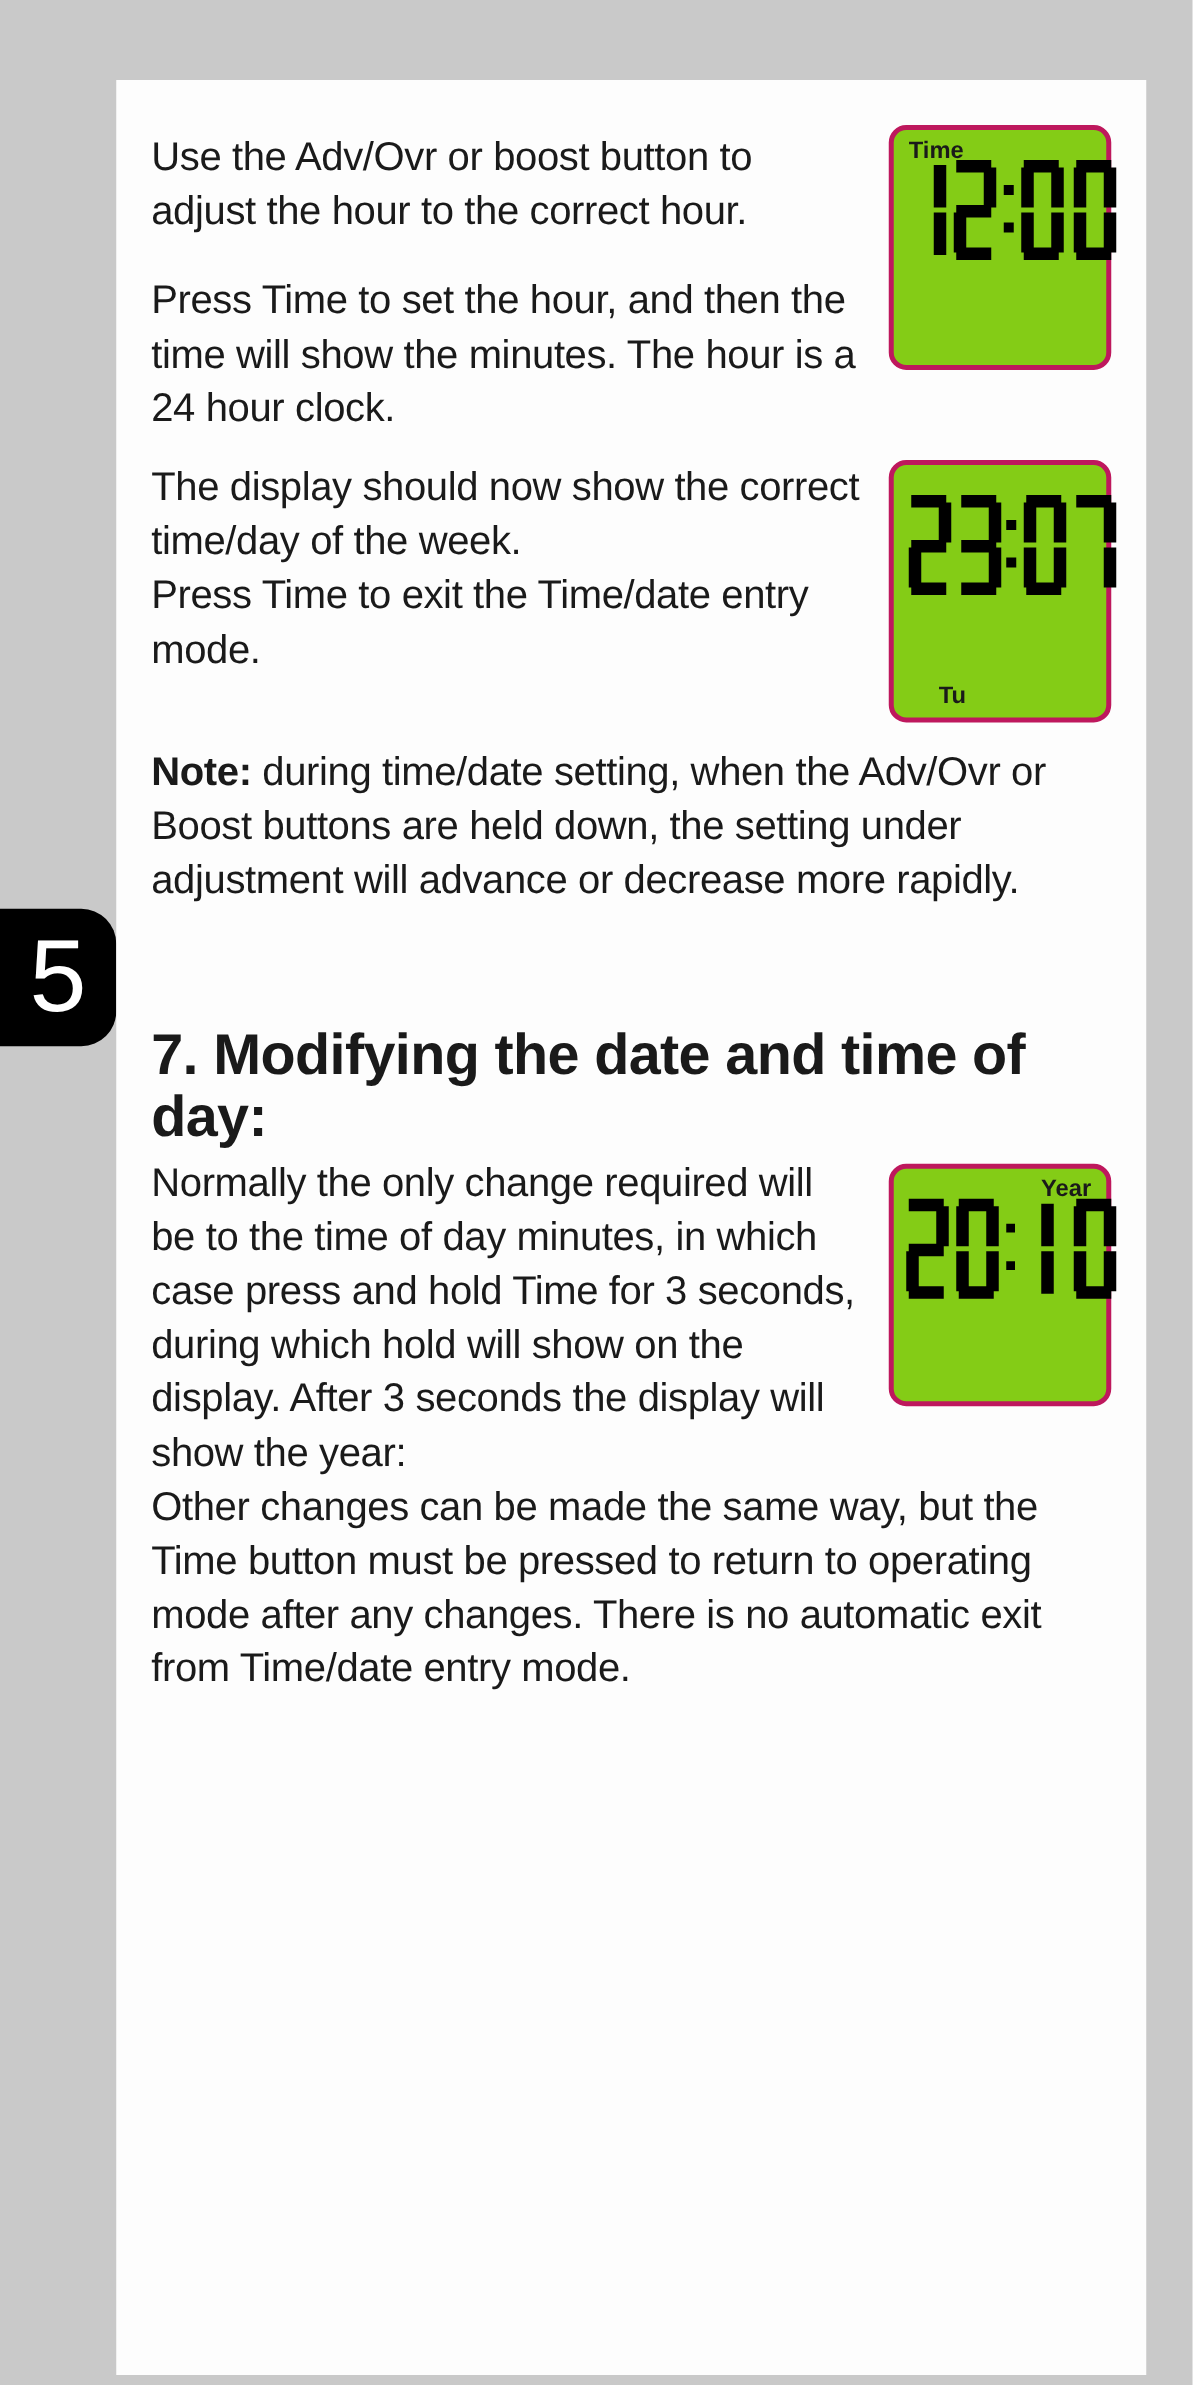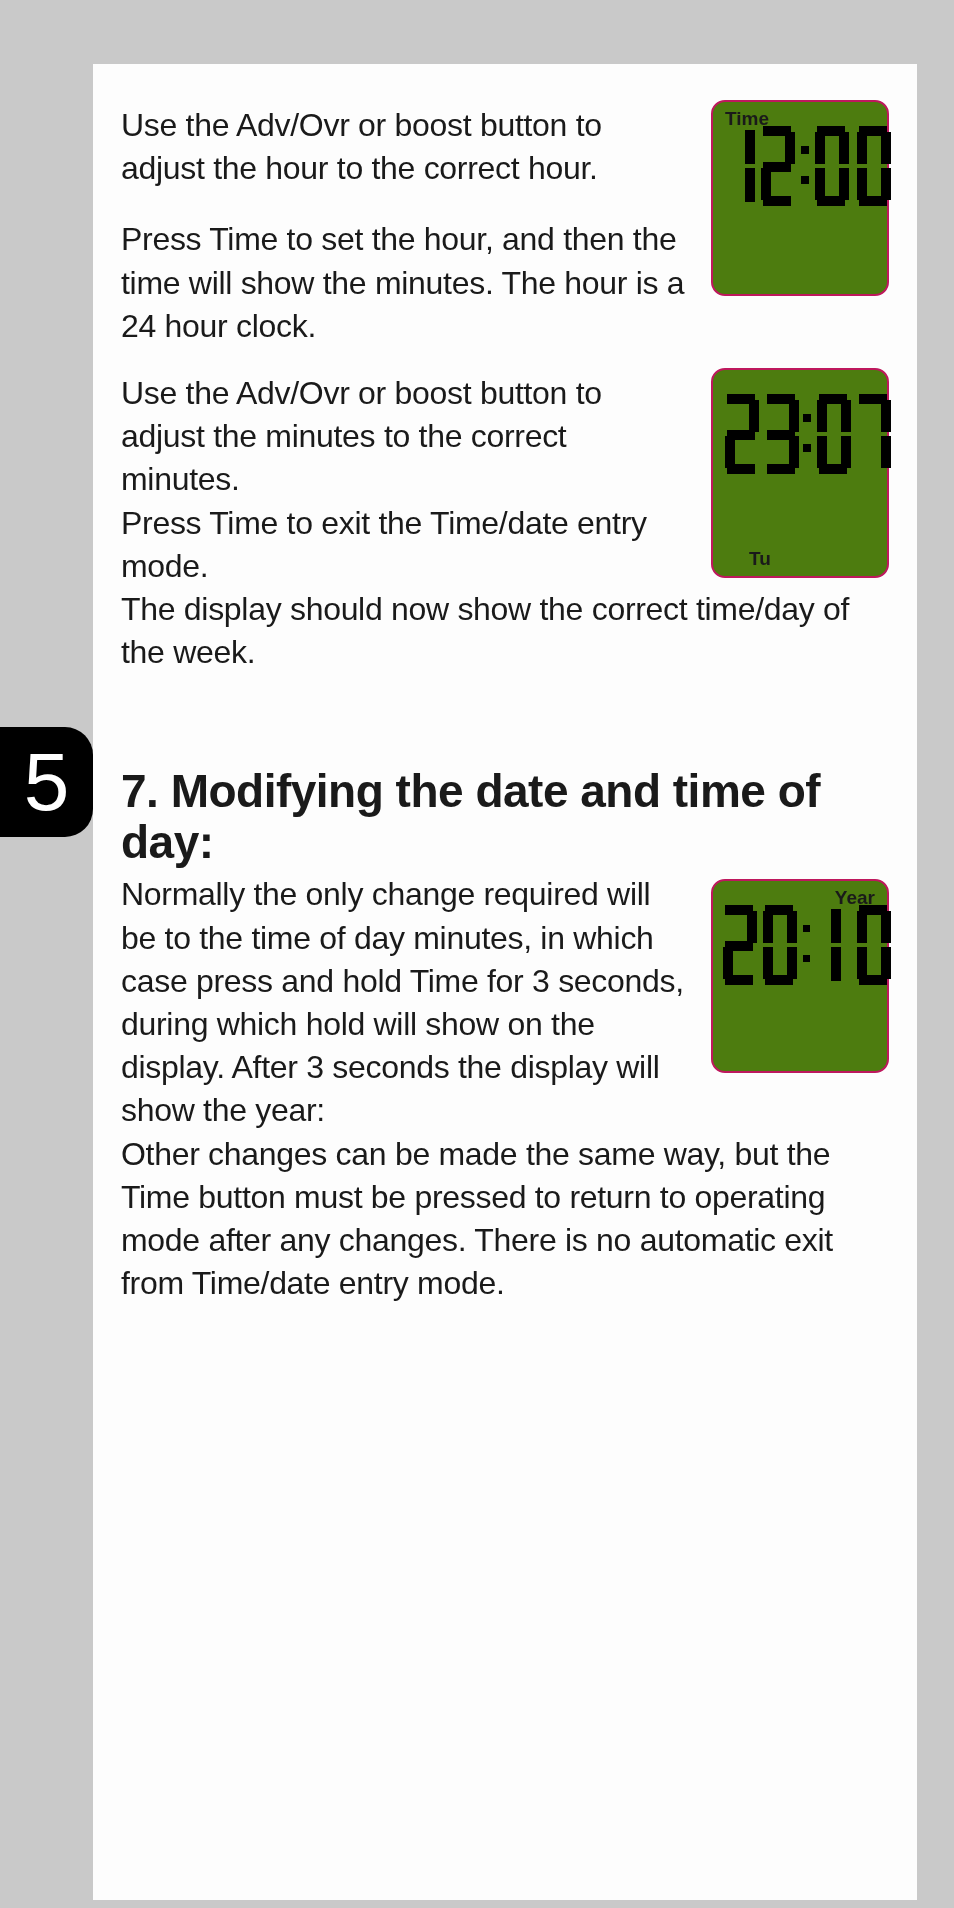--- a/index.html
+++ b/index.html
@@ -33,25 +33,25 @@
     align-items: center;
     justify-content: center;
     border-top-right-radius: 28px;
     border-bottom-right-radius: 28px;
     line-height: 1;
   }
   .lcd {
     float: right;
     width: 178px;
     height: 196px;
-    border: 2px solid #be185d;
+    border: 4px solid #be185d;
     border-radius: 14px;
     margin-left: 18px;
     position: relative;
-    background: #4d7c0f;
+    background: #84cc16;
     font-family: "Courier New", monospace;
   }
   .lcd .label-tl {
     position: absolute;
     top: 6px; left: 12px;
     font-size: 19px;
     font-weight: 700;
     font-family: Arial, sans-serif;
   }
   .lcd .label-tr {
@@ -165,26 +165,28 @@
           <rect x="100" y="72" width="28" height="10"></rect>
 
         <rect x="140" y="2" width="28" height="10"></rect>
           <rect x="162" y="8" width="10" height="32"></rect>
           <rect x="162" y="44" width="10" height="32"></rect>
       </g>
     </svg>
     <span class="label-bot">Tu</span>
   </div>
 
-  <p class="para" style="margin-top:4px;">Use the Adv/Ovr or boost button to adjust the minutes to the correct minutes.</p>
+  <p class="para" style="margin-top:0;">The display should now show the correct time/day of the week.</p>
   <p class="para" style="margin-top:0;">Press Time to exit the Time/date entry mode.</p>
-  <p class="para" style="margin-top:0;">The display should now show the correct time/day of the week.</p>
 
   <div class="clear"></div>
 
+  <p class="para" style="margin-top:18px;">
+    <span class="note-label">Note:</span><span> during time/date setting, when the Adv/Ovr or Boost buttons are held down, the setting under adjustment will advance or decrease more rapidly.</span>
+  </p>
 
   <h2 class="heading">7. Modifying the date and time of day:</h2>
 
   <div class="lcd" style="height:194px; margin-top:6px;">
     <span class="label-tr">Year</span>
     <svg class="digits-svg" viewBox="0 0 177 90">
       <g fill="#000">
 
         <rect x="6" y="2" width="28" height="10"></rect>
           <rect x="28" y="8" width="10" height="32"></rect>

